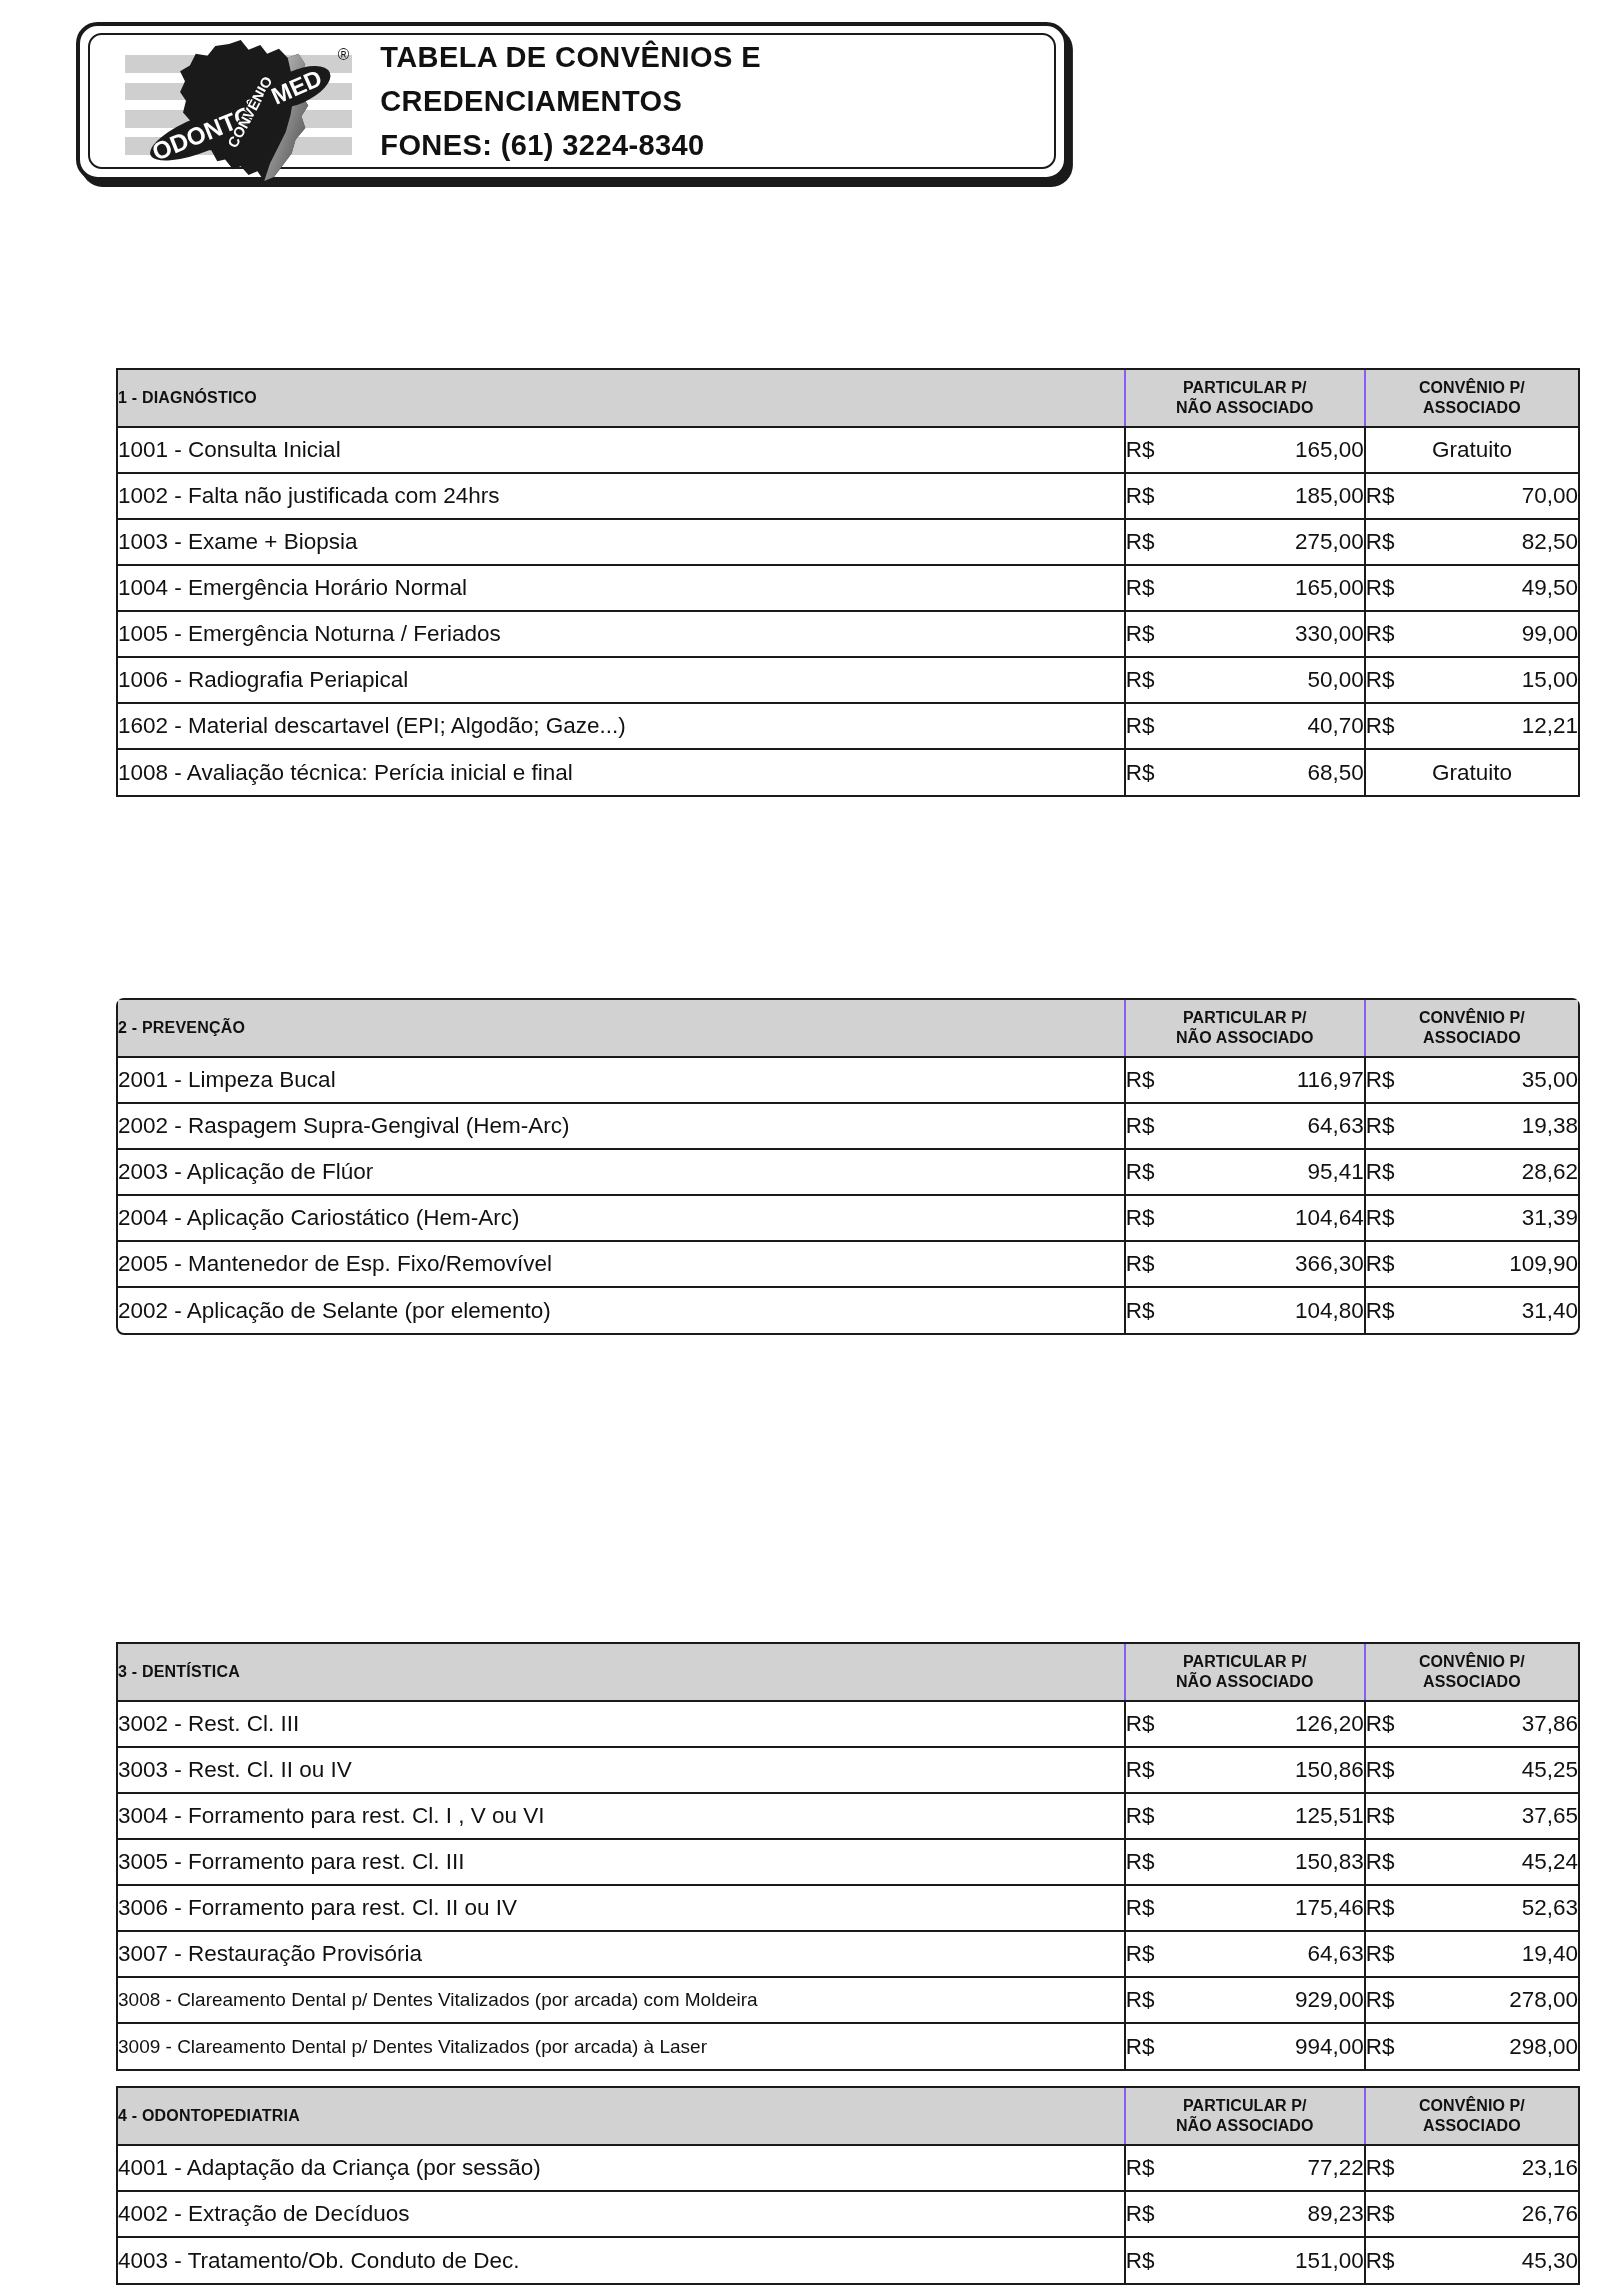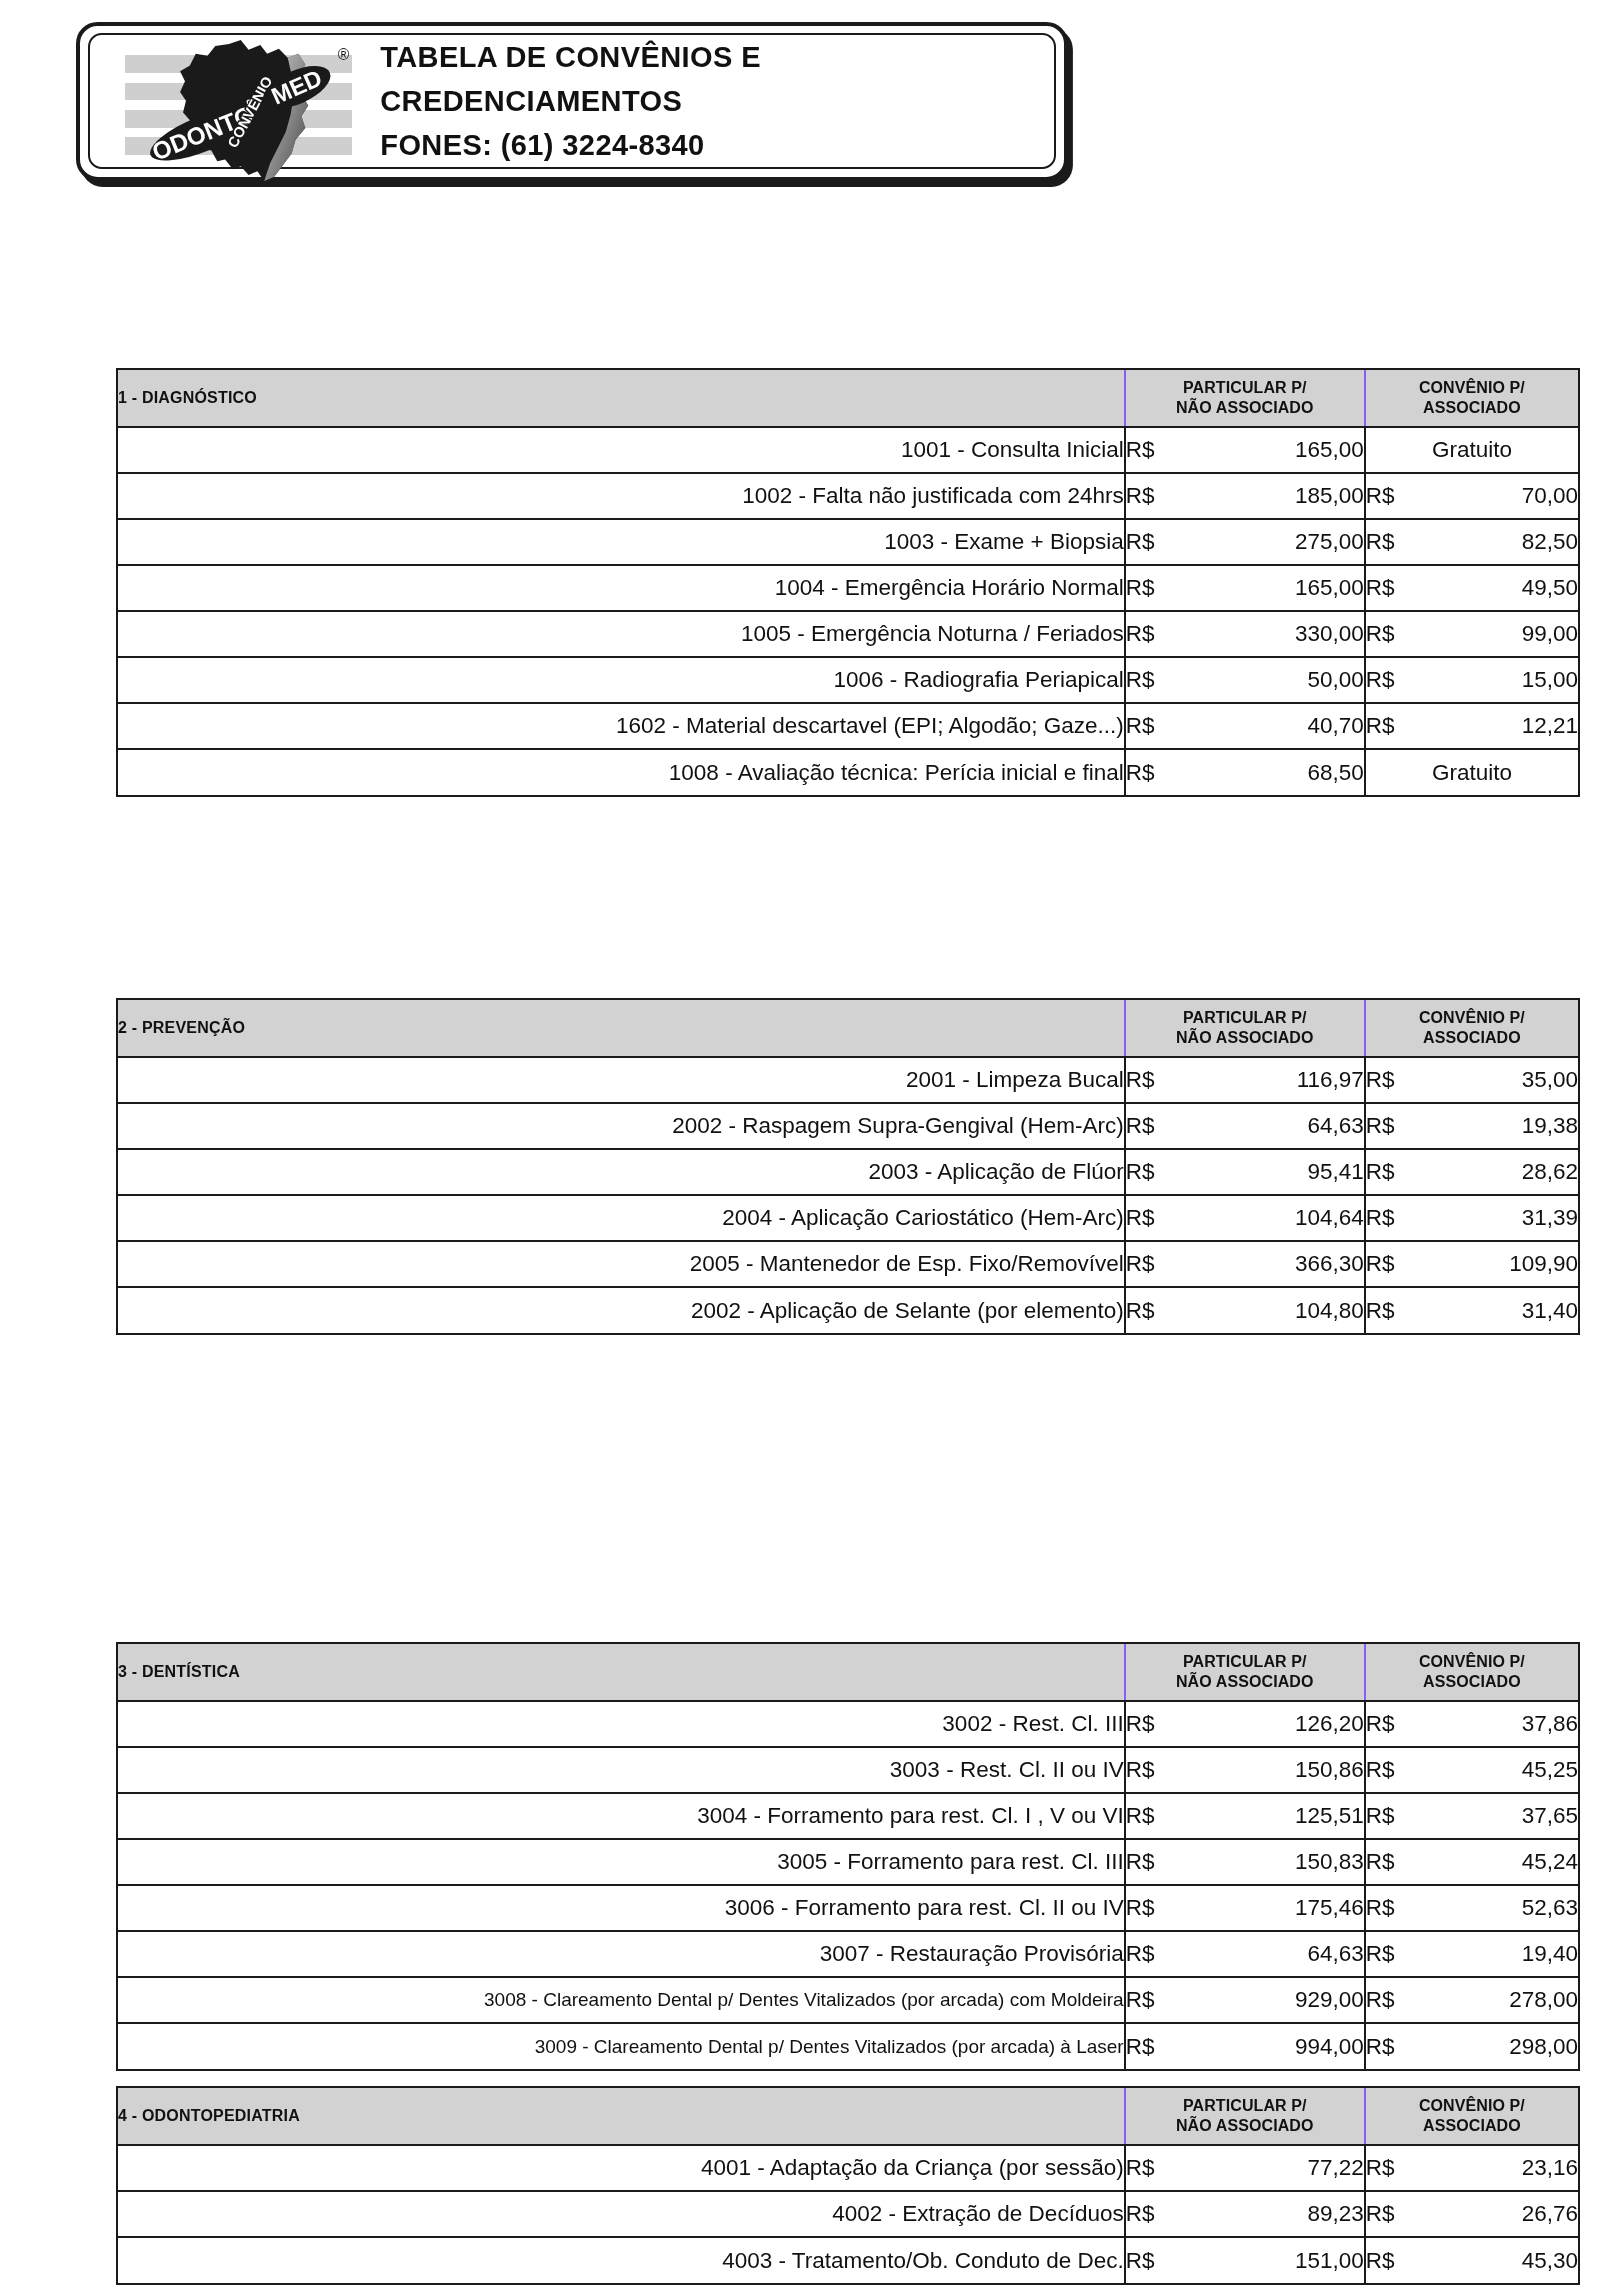--- a/index.html
+++ b/index.html
@@ -114,21 +114,21 @@
 
   .tbl tbody td {
     border-top: 2px solid #1a1a1a;
     height: 46px;
     font-size: 22.5px;
     padding: 0;
     vertical-align: middle;
   }
   .tbl tbody tr:first-child td { border-top: none; }
   td.desc {
-    text-align: right;
+    text-align: left;
     padding-left: 27.4px;
     white-space: nowrap;
     overflow: hidden;
     margin-left: 22px;
   }
   td.desc.small { font-size: 19px; }
   td.price {
     border-left: 2px solid #1a1a1a;
     padding: 0 15.7px 0 19.6px;
   }
@@ -331,21 +331,21 @@
                 <span class="amt">68,50</span>
               </span>
             </td>
             <td class="price">
               <span class="free">Gratuito</span>
             </td>
           </tr>
         </tbody>
       </table>
     </div>
-    <div class="tbl" style="top: 998px;">
+    <div class="tbl" style="top: 998px; border-radius: 8px;">
       <table>
         <colgroup>
           <col class="c-desc">
           <col class="c-p1">
           <col class="c-p2">
         </colgroup>
         <thead>
           <tr>
             <th class="sec-title">2 - PREVENÇÃO</th>
             <th class="col-head">

